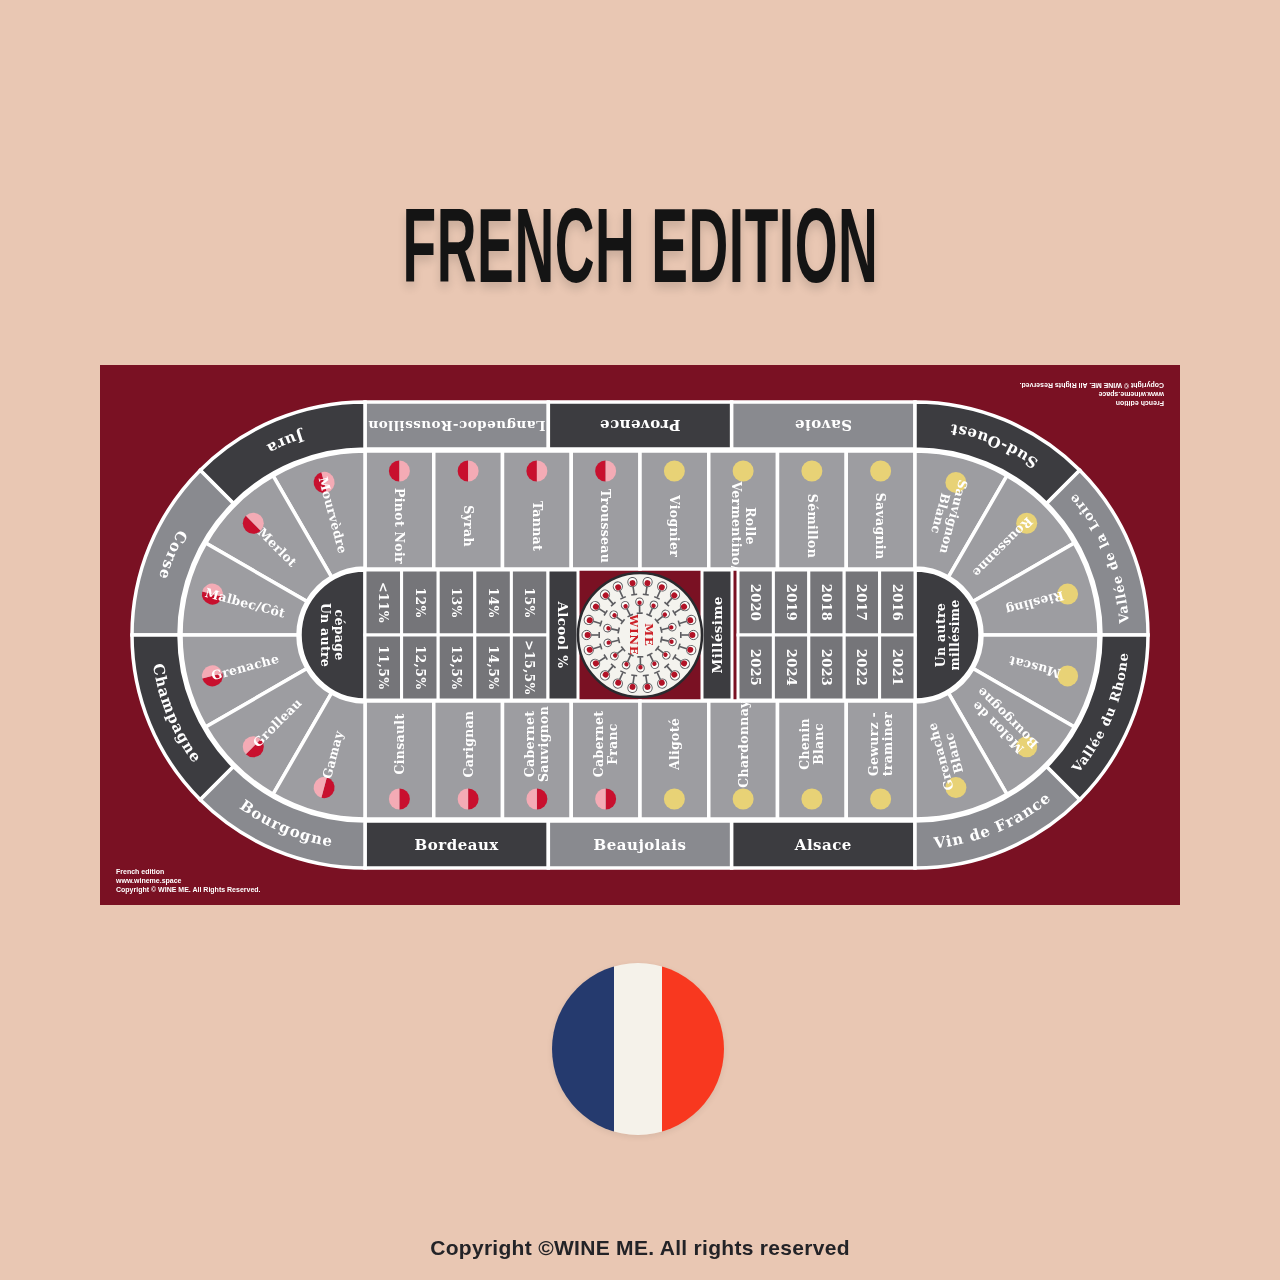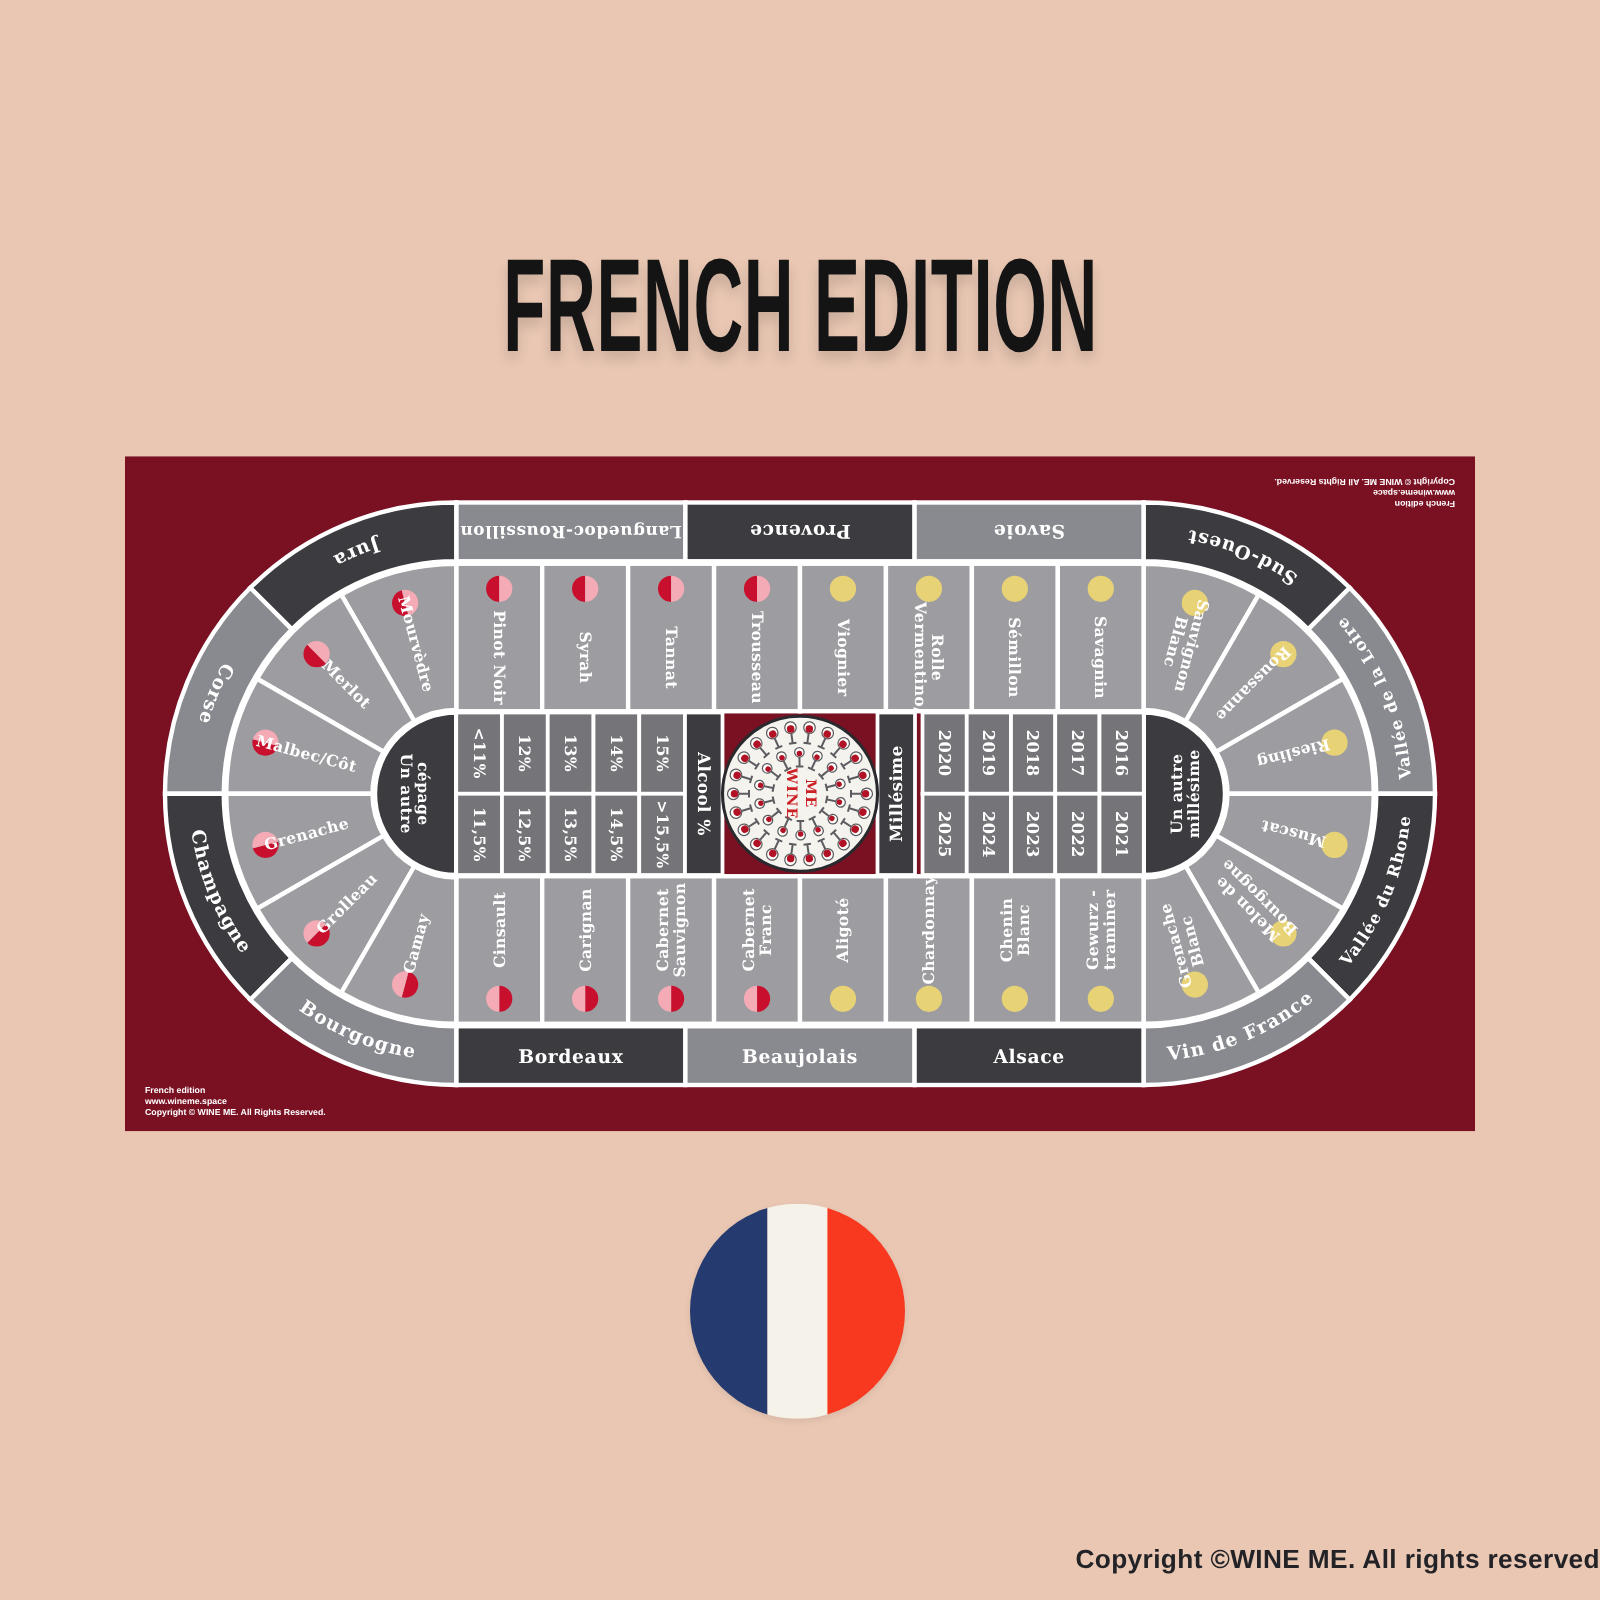--- a/index.html
+++ b/index.html
@@ -24,21 +24,21 @@
   .flag{
     position:absolute;left:552px;top:963px;width:172px;height:172px;
     border-radius:50%;overflow:hidden;display:flex;
     box-shadow:0 2px 6px rgba(0,0,0,.08);
   }
   .flag .stripe{height:100%;}
   .flag .b{width:36%;}
   .flag .w{width:28%;}
   .flag .r{width:36%;}
   .footer{
-    position:absolute;top:1236px;left:0;width:100%;text-align:right;
+    position:absolute;top:1236px;left:0;width:100%;text-align:center;
     font-size:21px;font-weight:700;color:#232327;letter-spacing:.3px;
   }
 </style>
 </head>
 <body style="background: rgb(233, 199, 179);">
 
 <div class="page-title">
   <span>FRENCH EDITION</span>
 </div>
 

